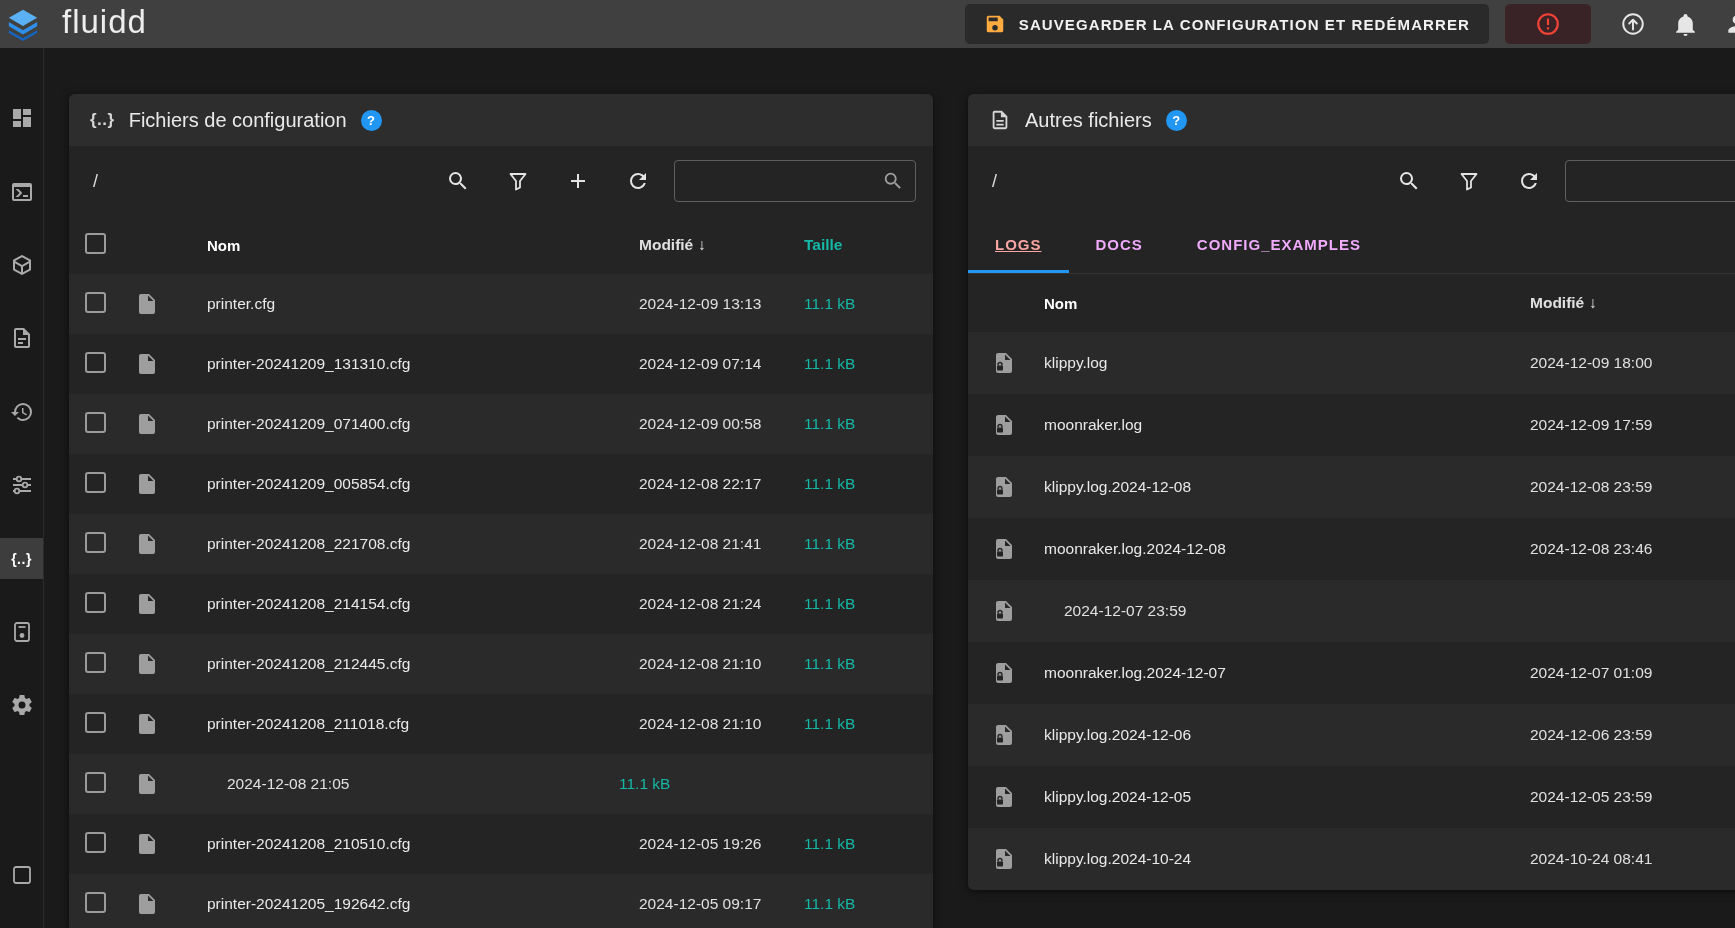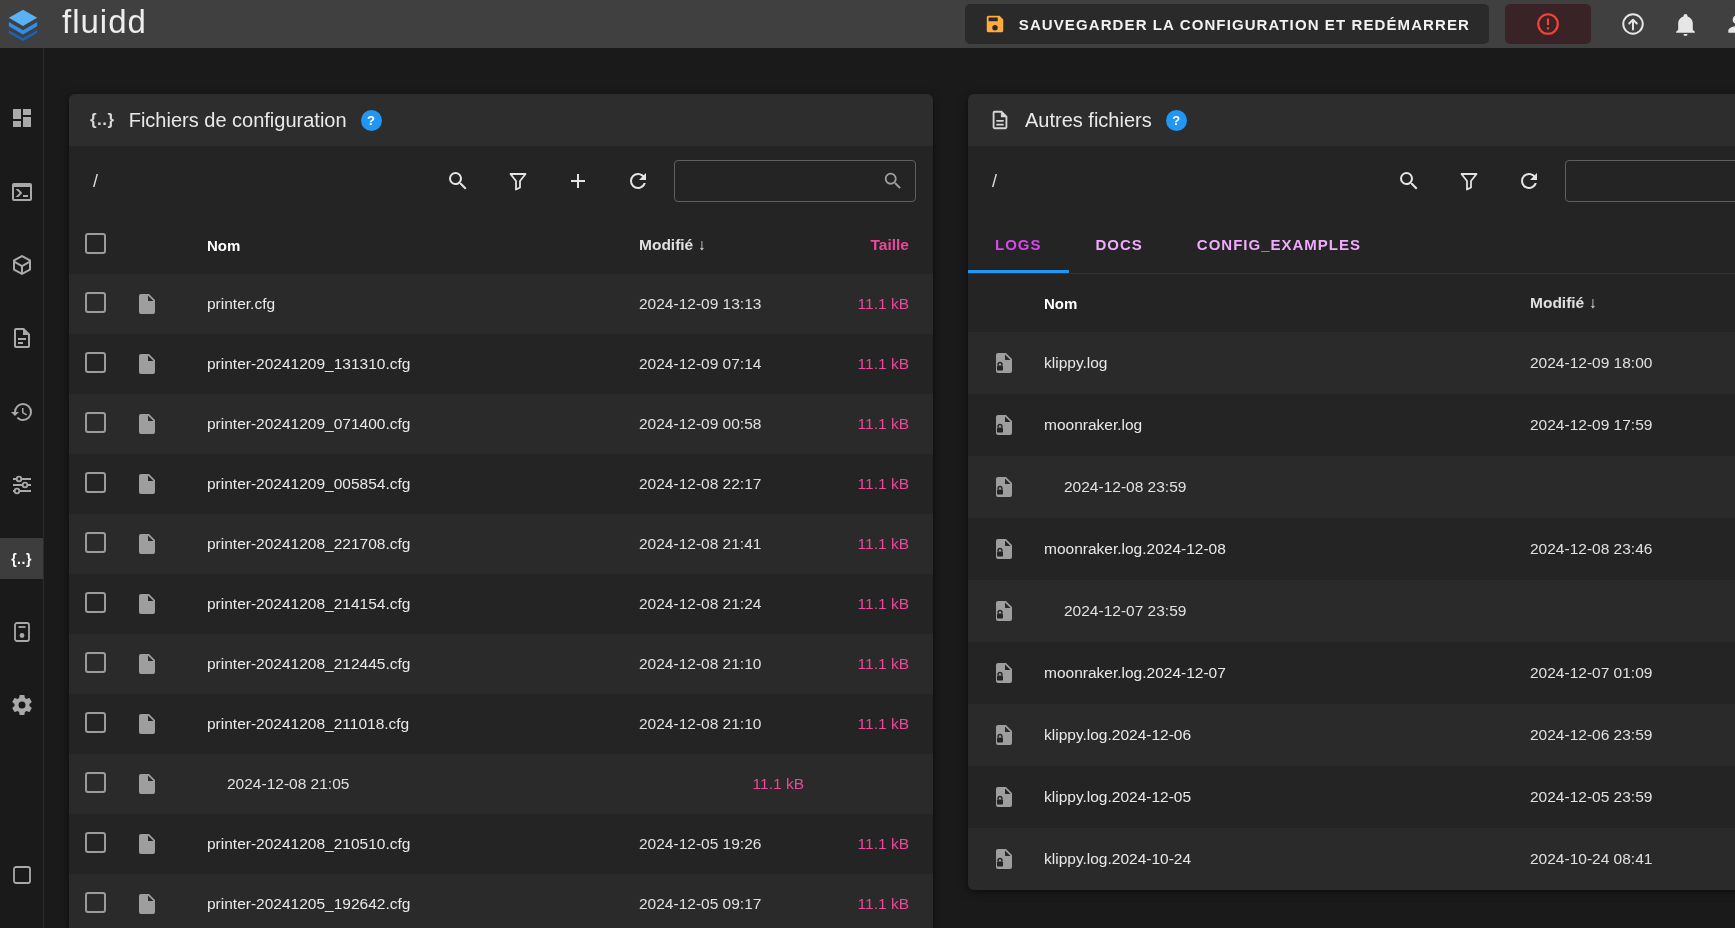--- a/index.html
+++ b/index.html
@@ -90,36 +90,36 @@
   }
   .search-box svg { color: #9e9e9e; flex: none; }
 
   
   .tabs { display: flex; height: 58px; border-bottom: 1px solid #343434; }
   .tab {
     padding: 0 27px; display: flex; align-items: center; cursor: pointer;
     background: transparent; border: none; font-family: inherit;
     font-size: 15px; font-weight: 700; letter-spacing: 1px; color: #f0abfc;
   }
-  .tab.active { color: #d946ef; box-shadow: inset 0 -3px 0 #2196f3; }
+  .tab.active { color: #fca5a5; box-shadow: inset 0 -3px 0 #2196f3; text-decoration: underline; }
 
   
   .thead { font-weight: 700; font-size: 15px; color: #ffffff; }
   .left-grid  { display: grid; grid-template-columns: 50px 72px 1fr 185px 105px; align-items: center; padding: 0 24px 0 16px; }
   .right-grid { display: grid; grid-template-columns: 52px 1fr 170px 120px; align-items: center; padding: 0 24px; }
   .thead.left-grid  { height: 58px; }
   .thead.right-grid { height: 58px; }
   .file-row { cursor: pointer; }
   .left-grid.file-row  { height: 60px; }
   .right-grid.file-row { height: 62px; }
   .rows > div:nth-of-type(odd)  { background: #2a2a2a; }
   .rows > div:nth-of-type(even) { background: #242424; }
   .col-name { font-size: 15.5px; color: #e9e9e9; overflow: hidden; white-space: nowrap; text-overflow: ellipsis; }
   .col-mod  { font-size: 15.5px; color: #e0e0e0; padding-left: 20px; }
-  .col-size { font-size: 15.5px; color: #ec4899; text-align: right; }
+  .col-size { font-size: 15.5px; color: #14b8a6; text-align: left; }
   .sort-arrow { font-weight: 400; margin-left: 5px; color: #e0e0e0; }
   .cb {
     width: 21px; height: 21px; border: 2px solid #9b9b9b; border-radius: 3px;
     display: inline-block; cursor: pointer;
   }
   .icon-cell { color: #9e9e9e; display: flex; align-items: center; }
 </style>
 </head>
 <body>
 
@@ -527,20 +527,21 @@
         </div>
 
         <div class="right-grid file-row">
           <span class="icon-cell">
             <svg viewBox="0 0 24 24" width="24" height="24">
               <path fill="currentColor" d="M13,9V3.5L18.5,9M6,2C4.89,2 4,2.89 4,4V20A2,2 0 0,0 6,22H18A2,2 0 0,0 20,20V8L14,2H6Z"></path>
               <path d="M6.1,14.6 v-1.2 a1.9,1.9 0 0,1 3.8,0 v1.2" fill="none" stroke="#242424" stroke-width="1.5"></path>
               <rect x="5" y="14.4" width="6" height="5.2" rx="0.8" fill="#242424"></rect>
             </svg>
           </span>
+          <span class="col-name">klippy.log.2024-12-08</span>
           <span class="col-mod">2024-12-08 23:59</span>
           <span></span>
         </div>
 
         <div class="right-grid file-row">
           <span class="icon-cell">
             <svg viewBox="0 0 24 24" width="24" height="24">
               <path fill="currentColor" d="M13,9V3.5L18.5,9M6,2C4.89,2 4,2.89 4,4V20A2,2 0 0,0 6,22H18A2,2 0 0,0 20,20V8L14,2H6Z"></path>
               <path d="M6.1,14.6 v-1.2 a1.9,1.9 0 0,1 3.8,0 v1.2" fill="none" stroke="#242424" stroke-width="1.5"></path>
               <rect x="5" y="14.4" width="6" height="5.2" rx="0.8" fill="#242424"></rect>

